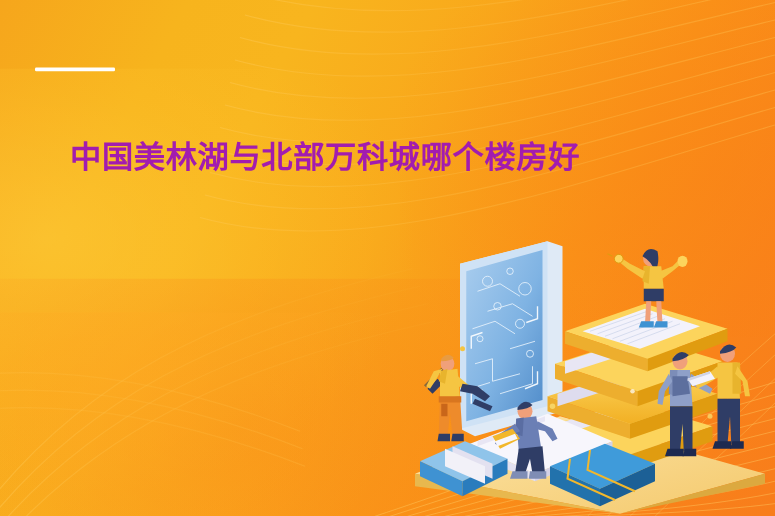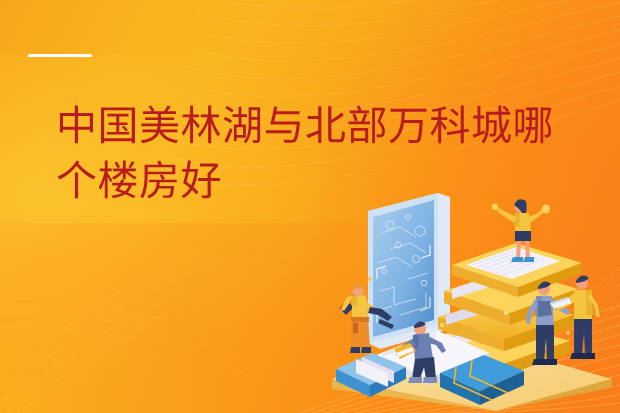--- a/index.html
+++ b/index.html
@@ -87,23 +87,23 @@
     background: #ffffff;
     border-radius: 1px;
   }
 
   
   .title {
     position: absolute;
     left: 56px;
     top: 99px;
     width: 510px;
-    color: #b91c1c;
-    font-size: 41px;
-    font-weight: 400;
+    color: #a21caf;
+    font-size: 25px;
+    font-weight: 700;
     line-height: 55px;
     letter-spacing: 0.5px;
     white-space: pre-wrap;
     word-break: break-all;
   }
 
   
   .illustration {
     position: absolute;
     right: 0;

